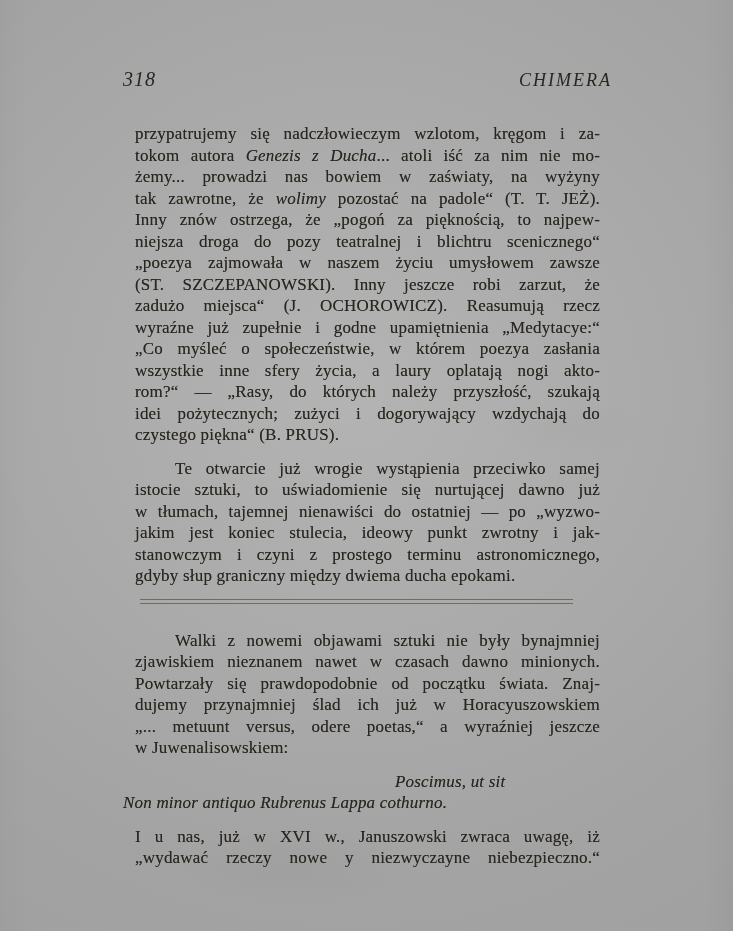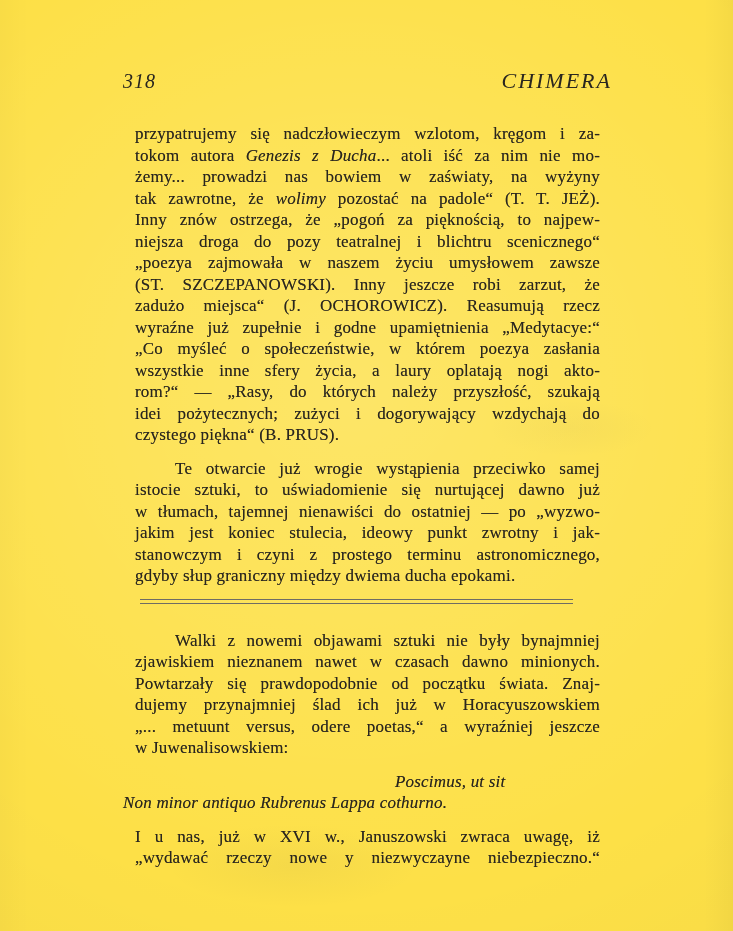--- a/index.html
+++ b/index.html
@@ -1,20 +1,20 @@
 <!DOCTYPE html>
 <html><head>
 <meta charset="utf-8">
 <style>
   html, body { margin: 0; padding: 0; }
   .page {
     position: relative;
     width: 733px;
     height: 931px;
-    background: #fde047;
+    background: #a3a3a3;
     font-family: "Liberation Serif", "DejaVu Serif", serif;
     color: #29261f;
     overflow: hidden;
   }
   
   .page::before {
     content: "";
     position: absolute;
     inset: 0;
     pointer-events: none;
@@ -33,21 +33,21 @@
     justify-content: space-between;
     align-items: baseline;
   }
   .page-num {
     font-style: italic;
     font-size: 20px;
     letter-spacing: 1px;
   }
   .journal-title {
     font-style: italic;
-    font-size: 22px;
+    font-size: 18px;
     letter-spacing: 2px;
     margin-left: 24px;
   }
   .textblock {
     position: absolute;
     left: 123px;
     top: 111px;
     width: 489px;
     font-size: 17px;
     line-height: 21.5px;

